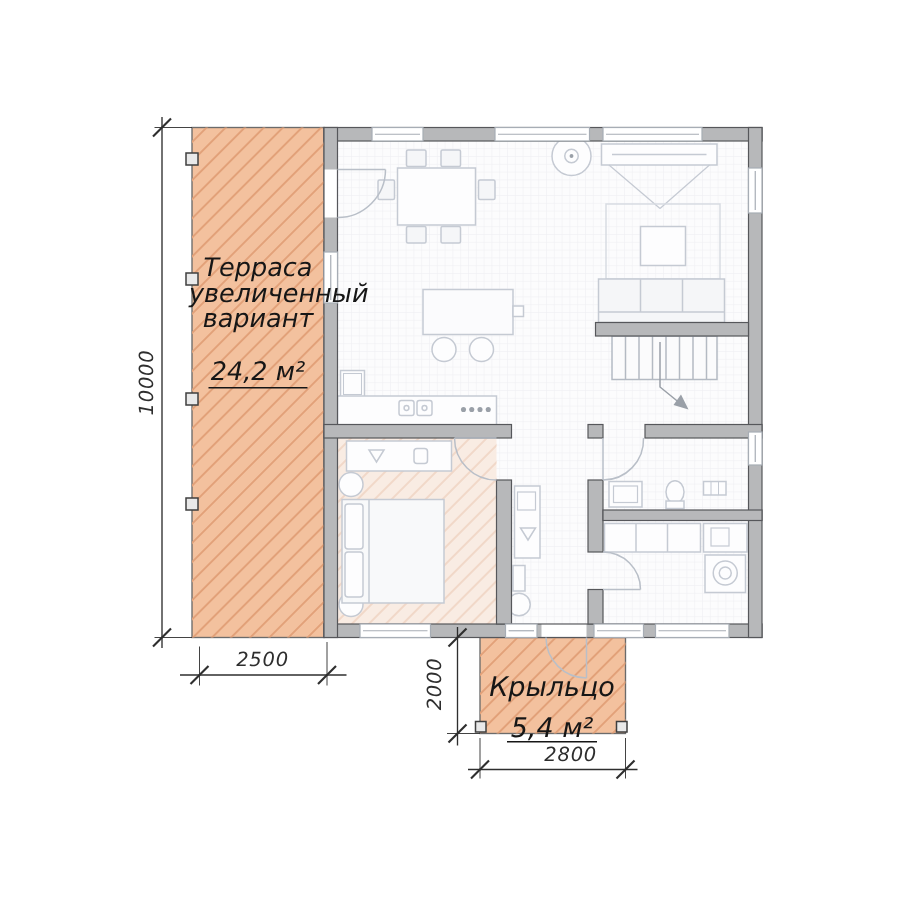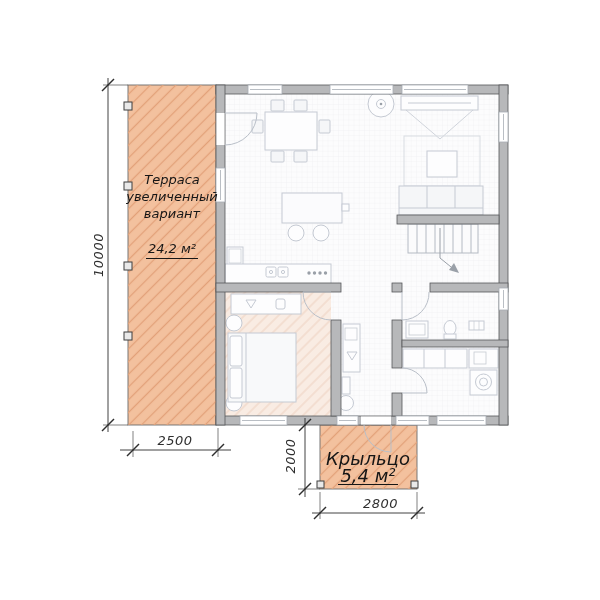--- a/index.html
+++ b/index.html
@@ -1,23 +1,23 @@
 <!DOCTYPE html>
 <html style="--terrace-fill: #f3c19e; --terrace-hatch: #e2a179; --bedroom-fill: #f9ece3; --bedroom-hatch: #efd3c2; --wall-fill: #b7b8ba; --wall-edge: #56575b; --floor: #fcfcfd; --floor-grid: #ececf1; --furniture-line: #c5cad3; --dim-line: #2e2e2e; --text: #161616;"><head>
 <meta charset="utf-8">
 <style>
   html,body{margin:0;padding:0;background:#ffffff;}
   .stage{position:relative;width:600px;height:600px;background:#fff;overflow:hidden;
          font-family:"DejaVu Sans","Liberation Sans",sans-serif;}
   svg{position:absolute;left:0;top:0;}
   .lbl{position:absolute;color:var(--text,#161616);font-style:italic;text-align:center;}
-  .terrace-lbl{left:126px;top:171px;width:92px;font-size:13px;line-height:17px;font-weight:500;}
+  .terrace-lbl{left:126px;top:171px;width:92px;font-size:17px;line-height:17px;font-weight:500;}
   .porch-lbl{left:318px;top:451px;width:100px;font-size:18px;line-height:15px;font-weight:500;}
   .area{display:inline-block;border-bottom:1.2px solid var(--text,#161616);padding:0 2px 1px;margin-top:18px;}
-  .area-p{display:inline-block;border-bottom:1.2px solid var(--text,#161616);padding:0 2px 1px;margin-top:2px;}
+  .area-p{display:inline-block;border-bottom:1.2px solid var(--text,#161616);padding:0 2px 1px;margin-top:12px;}
   .dim{position:absolute;width:60px;height:16px;font-size:13px;font-style:italic;
        text-align:center;color:var(--dim-line,#2e2e2e);letter-spacing:.5px;}
   .dim.v{transform:rotate(-90deg);}
 </style>
 </head>
 <body>
 
 <div class="stage">
 
 <svg width="600" height="600" viewBox="0 0 600 600">

